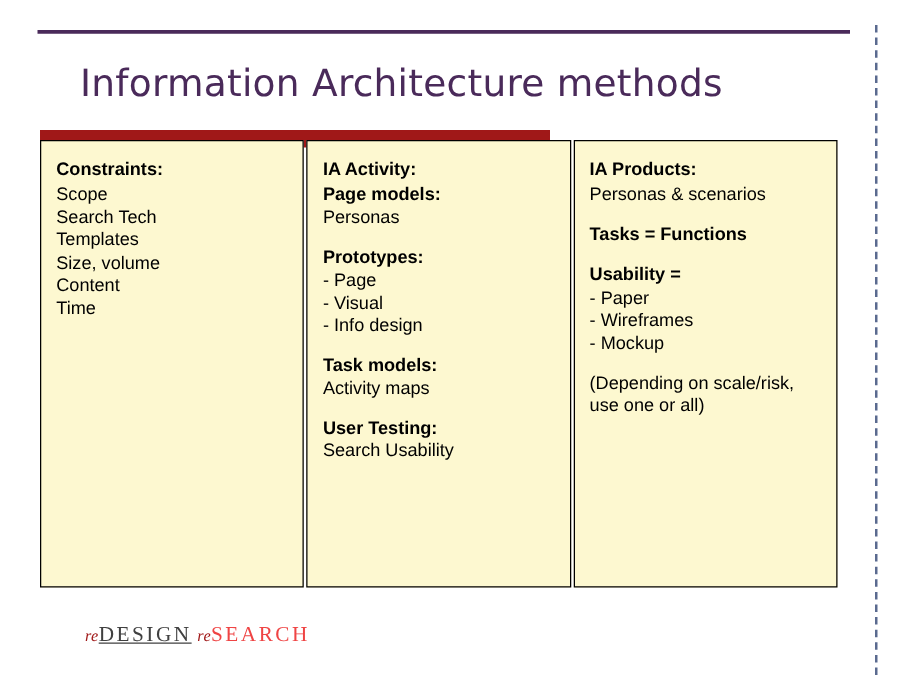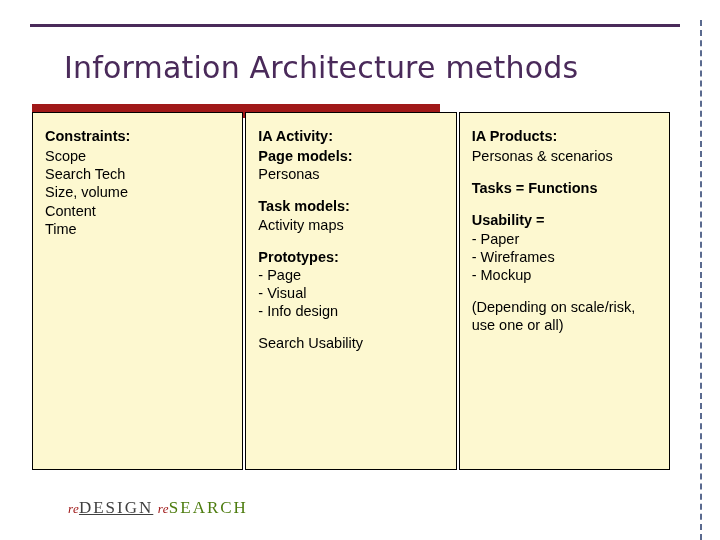--- a/index.html
+++ b/index.html
@@ -74,21 +74,21 @@
     left: 68px;
     bottom: 22px;
     font-family: Georgia, "Times New Roman", serif;
     font-size: 17px;
     color: #3a3a3a;
     letter-spacing: 0.3px;
   }
   .logo .re1 { color: #a01818; font-style: italic; font-size: 13px; font-weight: normal; vertical-align: 0; }
   .logo .re2 { color: #a01818; font-style: italic; font-size: 13px; font-weight: normal; vertical-align: 0; }
   .logo .design { color: #404040; letter-spacing: 2px; font-variant: small-caps; text-decoration: underline; }
-  .logo .search  { color: #4d7c0f; letter-spacing: 2px; font-variant: small-caps; }
+  .logo .search  { color: #ef4444; letter-spacing: 2px; font-variant: small-caps; }
   .dashed-border {
     position: absolute;
     top: 20px;
     right: 18px;
     bottom: 0;
     width: 0;
     border-right: 2px dashed #5a6a8f;
   }
   .simplelist div { }
 </style>
@@ -100,45 +100,47 @@
 <div class="redbar"></div>
 <div class="dashed-border"></div>
 
 <div class="cols">
 
   <div class="col">
     <h3>Constraints:</h3>
     <div class="simplelist">
       <div>Scope</div>
       <div>Search Tech</div>
+      <div>Templates</div>
       <div>Size, volume</div>
       <div>Content</div>
       <div>Time</div>
     </div>
   </div>
 
   <div class="col">
     <h3>IA Activity:</h3>
     <div class="block">
       <div class="bt">Page models:</div>
       <div>Personas</div>
     </div>
     <div class="block">
-      <div class="bt">Task models:</div>
-      <div>Activity maps</div>
-    </div>
-    <div class="block">
       <div class="bt">Prototypes:</div>
       <div class="bullets">
         <div>Page</div>
         <div>Visual</div>
         <div>Info design</div>
       </div>
     </div>
     <div class="block">
+      <div class="bt">Task models:</div>
+      <div>Activity maps</div>
+    </div>
+    <div class="block">
+      <div class="bt">User Testing:</div>
       <div>Search Usability</div>
     </div>
   </div>
 
   <div class="col">
     <h3>IA Products:</h3>
     <div class="plain">Personas &amp; scenarios</div>
     <div class="plain bold">Tasks = Functions</div>
     <div class="bold">Usability =</div>
     <div class="bullets">

